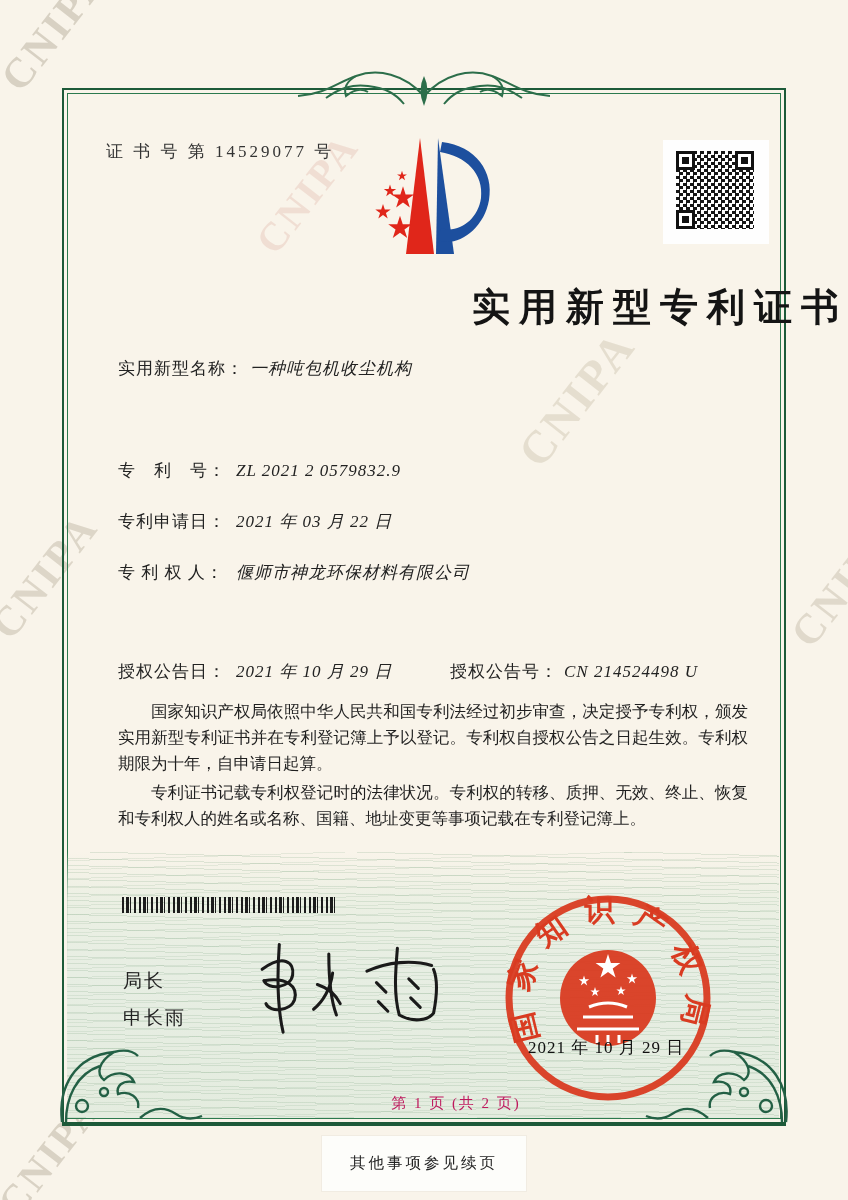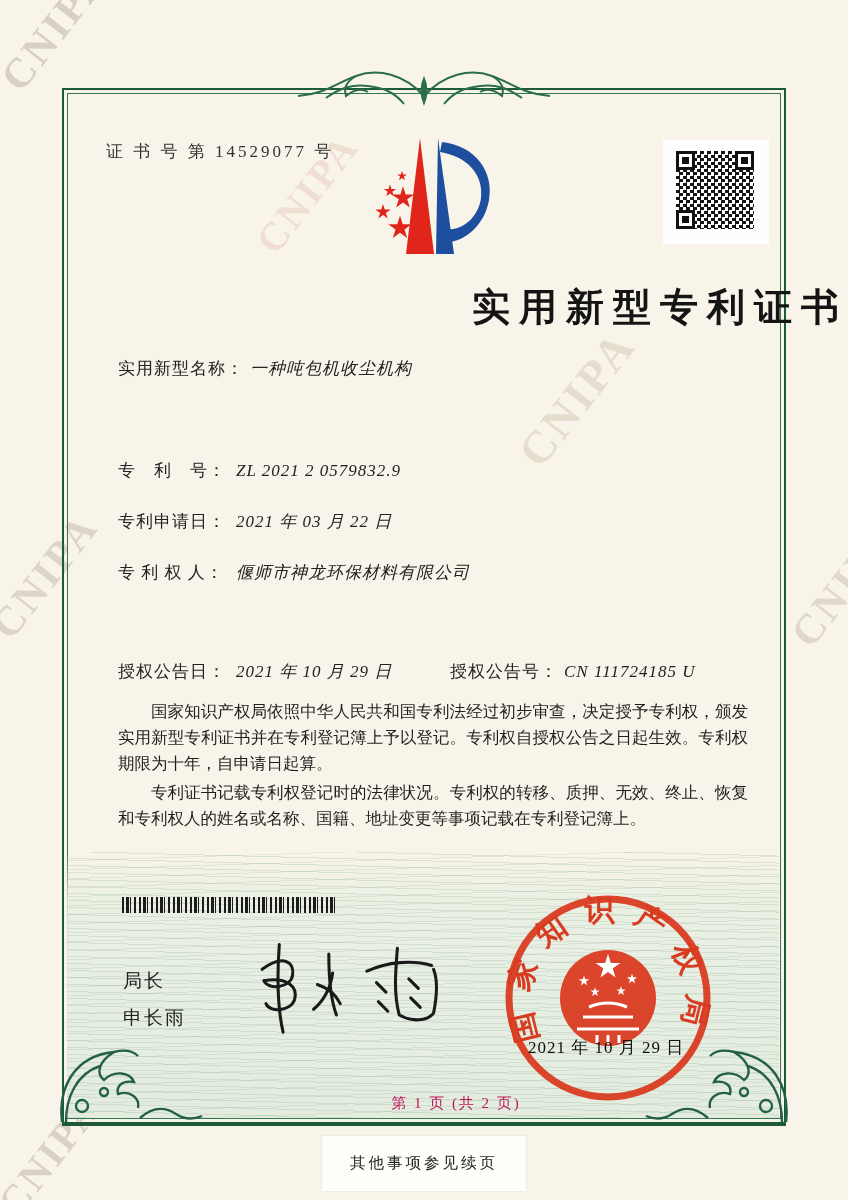--- a/index.html
+++ b/index.html
@@ -144,21 +144,21 @@
   </div>
   <div class="row" style="top:510px;">
     <span class="lab">专利申请日：</span><span class="val">2021 年 03 月 22 日</span>
   </div>
   <div class="row" style="top:561px;">
     <span class="lab">专 利 权 人：</span><span class="val">偃师市神龙环保材料有限公司</span>
   </div>
   <div class="row" style="top:660px;width:630px;">
     <span class="lab">授权公告日：</span><span class="val">2021 年 10 月 29 日</span>
     <span class="pair2">
-      <span>授权公告号：</span><span class="val">CN 111724185 U</span>
+      <span>授权公告号：</span><span class="val">CN 214524498 U</span>
     </span>
   </div>
 
   <div class="legal">
     <p>国家知识产权局依照中华人民共和国专利法经过初步审查，决定授予专利权，颁发实用新型专利证书并在专利登记簿上予以登记。专利权自授权公告之日起生效。专利权期限为十年，自申请日起算。</p>
     <p>专利证书记载专利权登记时的法律状况。专利权的转移、质押、无效、终止、恢复和专利权人的姓名或名称、国籍、地址变更等事项记载在专利登记簿上。</p>
   </div>
 
   <div class="barcode"></div>
 

